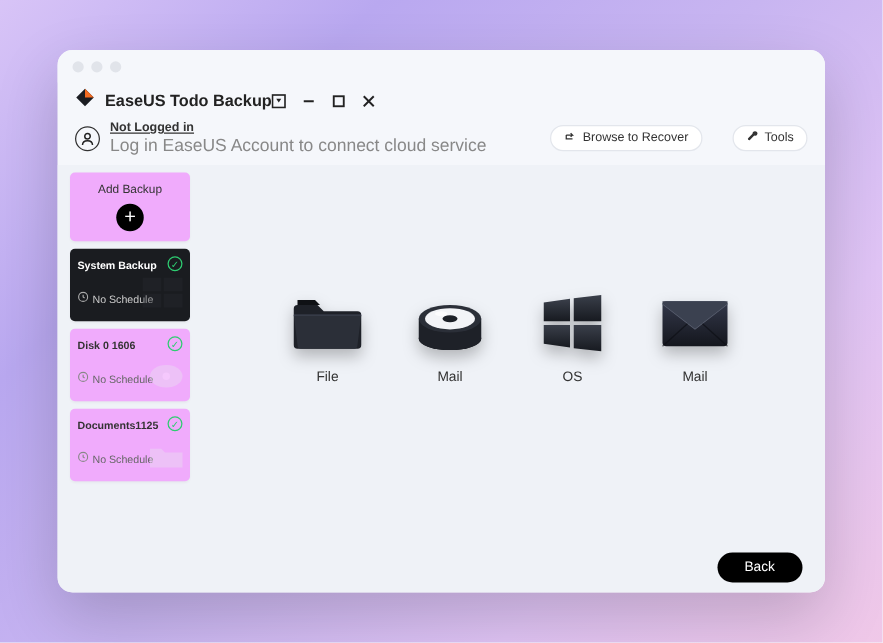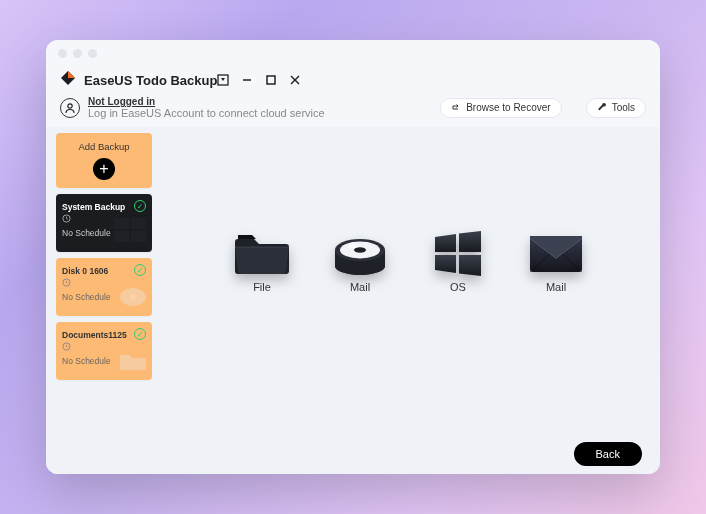--- a/index.html
+++ b/index.html
@@ -37,63 +37,63 @@
   .subbar {
     display:flex; align-items:center; justify-content:space-between;
     padding: 0 14px 8px 14px;
   }
   .account { display:flex; align-items:center; gap:8px; }
   .avatar {
     width:20px; height:20px; border:1.5px solid #333; border-radius:50%;
     display:flex; align-items:center; justify-content:center;
   }
   .acct-text .l1 { font-size:10px; color:#333; font-weight:600;text-decoration:underline; }
-  .acct-text .l2 { font-size:11px; color:#888; }
+  .acct-text .l2 { font-size:14px; color:#888; }
   .sub-actions { display:flex; gap:24px; }
   .pill {
     background:#fff; border:1px solid #e3e6ec; border-radius:12px;
     padding:3px 10px; font-size:10px; color:#333; display:flex; align-items:center; gap:5px;
     cursor:pointer;
   }
   .content {
     flex:1; display:flex; background:#eff2f7; padding:6px 0 0 0;
     position:relative;
   }
   .sidebar {
     width:112px; padding:0 6px 0 10px; display:flex; flex-direction:column; gap:6px;
   }
   .card {
-    background:#fdba74; border-radius:4px; padding:8px 6px; position:relative;
+    background:#f0abfc; border-radius:4px; padding:8px 6px; position:relative;
     box-shadow: 0 1px 2px rgba(0,0,0,0.04);
   }
   .card.dark { background:#1a1c20; color:#fff; }
   .add-card { text-align:center; }
   .add-label { font-size:9.5px; color:#333; margin-bottom:6px; }
   .plus {
     width:22px; height:22px; border-radius:50%; background:#000; color:#fff;
     display:inline-flex; align-items:center; justify-content:center; font-size:16px; line-height:1;
   }
   .task-title { font-size:8.5px; font-weight:600; }
-  .task-sched { font-size:8.5px; display:flex; align-items:flex-start; gap:3px; margin-top:2px;flex-direction:column; }
+  .task-sched { font-size:8.5px; display:flex; align-items:center; gap:3px; margin-top:16px; }
   .badge {
     position:absolute; top:6px; right:6px; width:12px; height:12px;
     border-radius:50%; border:1.5px solid #2ecc71;
     display:flex; align-items:center; justify-content:center;
   }
   .badge::after { content:"✓"; font-size:8px; color:#2ecc71; }
   .card-bg-shape {
     position:absolute; bottom:4px; right:4px; opacity:.35;
   }
   .main {
     flex:1; position:relative; display:flex; flex-direction:column; align-items:center;
   }
   .options {
     display:flex; gap:42px; margin-top:92px;
   }
-  .opt { display:flex; flex-direction:column; align-items:center; cursor:pointer; }
+  .opt { display:flex; flex-direction:column; align-items:center; gap:10px; cursor:pointer; }
   .opt-icon { width:56px; height:56px; display:flex; align-items:center; justify-content:center;
     filter: drop-shadow(0 6px 6px rgba(0,0,0,0.25)); }
   .opt-label { font-size:11px; color:#333; }
   .back-btn {
     position:absolute; right:18px; bottom:8px;
     background:#000; color:#fff; border:none; border-radius:14px;
     padding:6px 22px; font-size:11px; cursor:pointer;
   }
   .thin { color:#666; }
   .card.tall { height:58px; }

